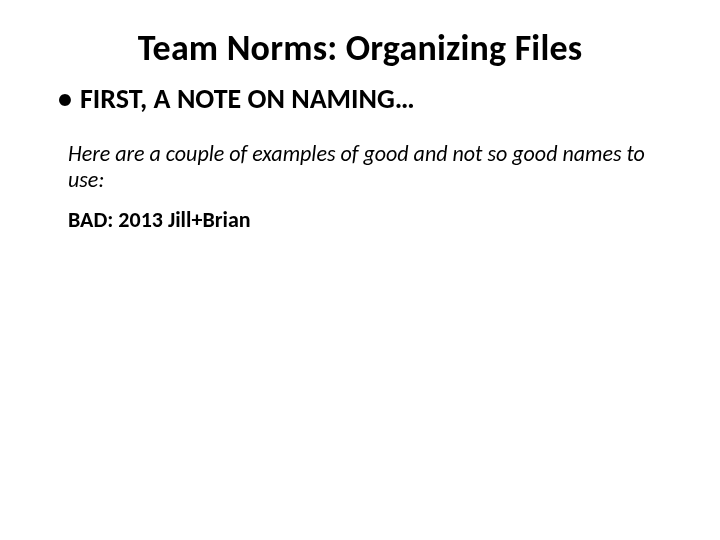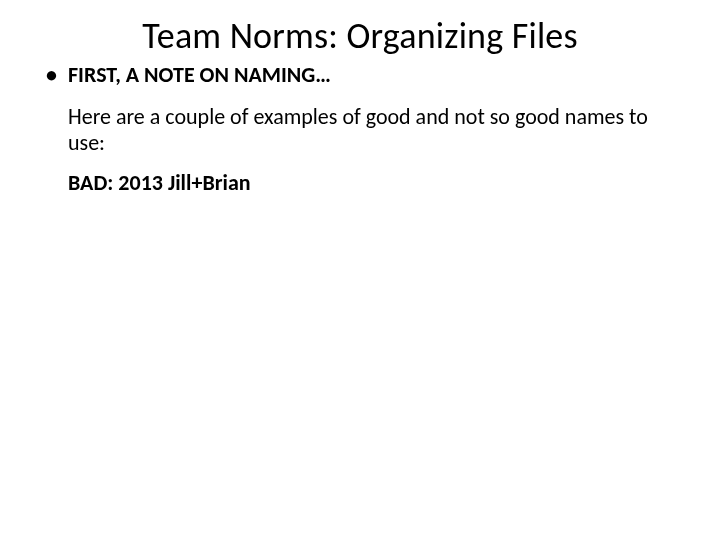--- a/index.html
+++ b/index.html
@@ -1,22 +1,22 @@
 <!DOCTYPE html>
 <html><head>
 <meta charset="utf-8">
 <style>
   html,body{margin:0;padding:0;width:720px;height:540px;background:#fff;font-family:Calibri,Arial,sans-serif;color:#000}
   .slide{box-sizing:border-box;width:720px;height:540px;padding:10px 40px 20px 40px}
-  .title{text-align:center;font-size:36px;margin:4px 0 4px 0;font-weight:400;letter-spacing:.2px}
-  ul{list-style:none;margin:0;padding:0;font-size:22px;line-height:1.18}
+  .title{text-align:center;font-size:36px;margin:16px 0 4px 0;font-weight:700;letter-spacing:.2px}
+  ul{list-style:none;margin:12px;padding:0;font-size:28px;line-height:1.18}
   ul>li{position:relative;padding-left:28px;margin:0 0 2px 0}
   ul>li::before{content:"•";position:absolute;left:6px;top:0}
   .b{font-weight:700}
-  .it{}
+  .it{font-style:italic}
   .gap{height:14px}
   .nb{white-space:normal}
   .pair{padding-left:28px;font-size:22px;line-height:1.18}
 </style>
 </head>
 <body>
 
 <div class="slide">
   <h1 class="title">Team Norms: Organizing Files</h1>
   <ul>

